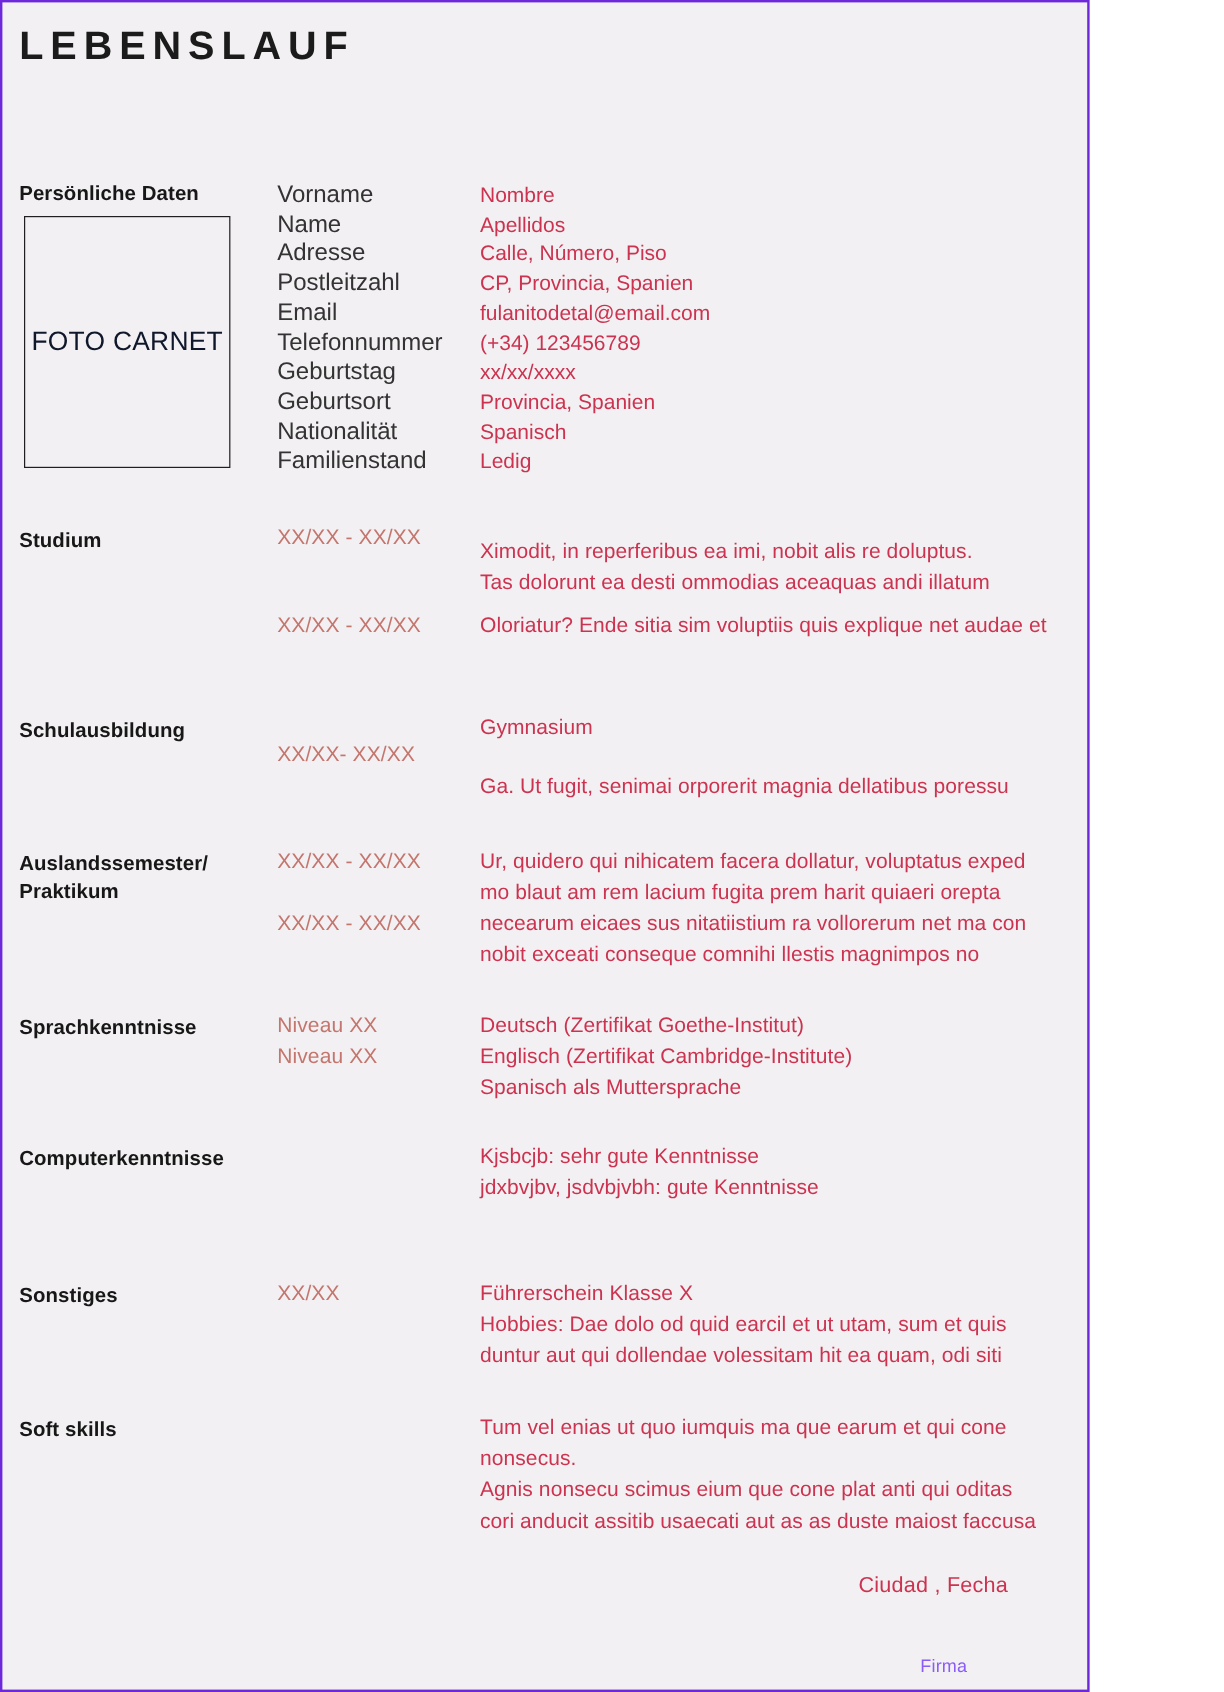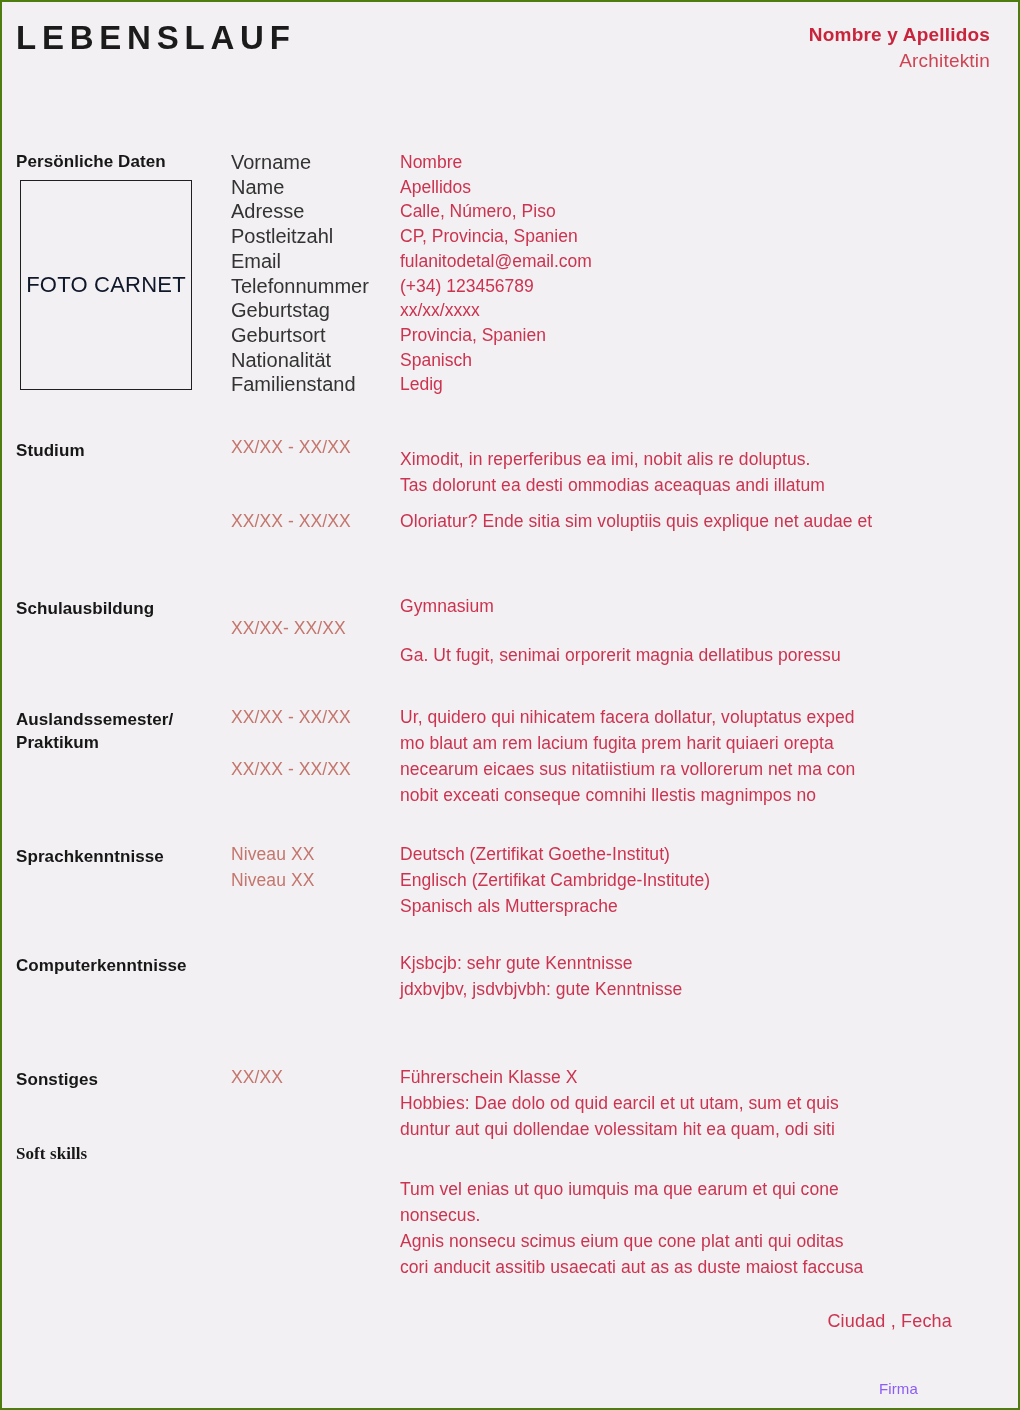--- a/index.html
+++ b/index.html
@@ -4,23 +4,23 @@
 <style>
   * { margin:0; padding:0; box-sizing:border-box; }
   html,body { width:1020px; height:1410px; }
   body {
     background:#ffffff;
     font-family:"Liberation Sans", sans-serif;
     -webkit-font-smoothing:antialiased;
   }
   .page {
     position:relative;
-    width:1020px; height:1410px;
+    width:908px; height:1410px;
     background:#f2f0f2;
-    border:2px solid #4d7c0f;
+    border:2px solid #6d28d9;
     overflow:hidden;
   }
 
   
   .header { position:absolute; left:0; top:0; width:100%; height:100px; }
   .title {
     position:absolute; left:14px; top:18px;
     font-size:33px; font-weight:bold; color:#1b1b1b;
     letter-spacing:0.175em; line-height:1.1;
   }
@@ -86,24 +86,20 @@
     font-size:15px; color:#8b5cf6; letter-spacing:0.01em;
   }
 </style>
 </head>
 <body>
 
 <div class="page">
 
   <div class="header">
     <div class="title">LEBENSLAUF</div>
-    <div class="hdr-right">
-      <div class="hdr-name">Nombre y Apellidos</div>
-      <div class="hdr-role">Architektin</div>
-    </div>
   </div>
 
   <div class="row">
     <div class="lbl" style="top:148px;">Persönliche Daten</div>
     <div class="photo-box">
       <span class="photo-text">FOTO CARNET</span>
     </div>
     <div class="pd-label">Vorname
 Name
 Adresse
@@ -171,21 +167,21 @@
 
   <div class="row">
     <div class="lbl" style="top:1066px;">Sonstiges</div>
     <div class="dates" style="top:1062px;">XX/XX</div>
     <div class="body" style="top:1062px;">Führerschein Klasse X
 Hobbies: Dae dolo od quid earcil et ut utam, sum et quis
 duntur aut qui dollendae volessitam hit ea quam, odi siti</div>
   </div>
 
   <div class="row">
-    <div class="lbl" style="top:1140px;font-family:Liberation Serif, serif;">Soft skills</div>
+    <div class="lbl" style="top:1178px;">Soft skills</div>
     <div class="body" style="top:1174px;">Tum vel enias ut quo iumquis ma que earum et qui cone
 nonsecus.
 Agnis nonsecu scimus eium que cone plat anti qui oditas
 cori anducit assitib usaecati aut as as duste maiost faccusa</div>
   </div>
 
   <div class="foot-city">Ciudad , Fecha</div>
   <div class="foot-sign">Firma</div>
 
 </div>

